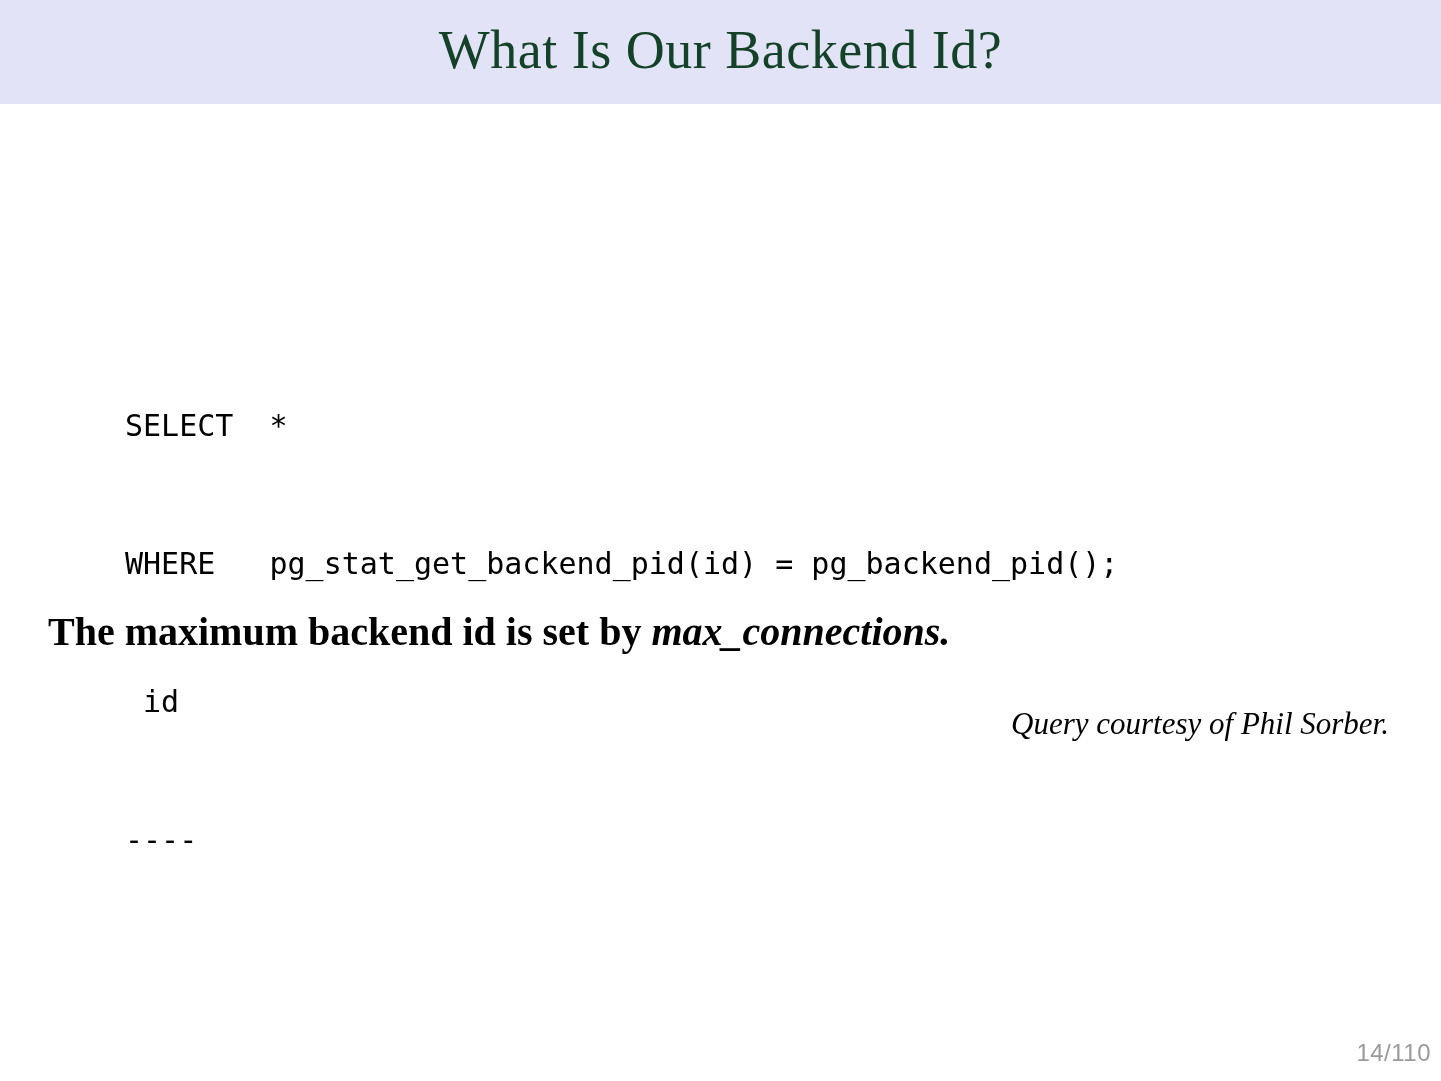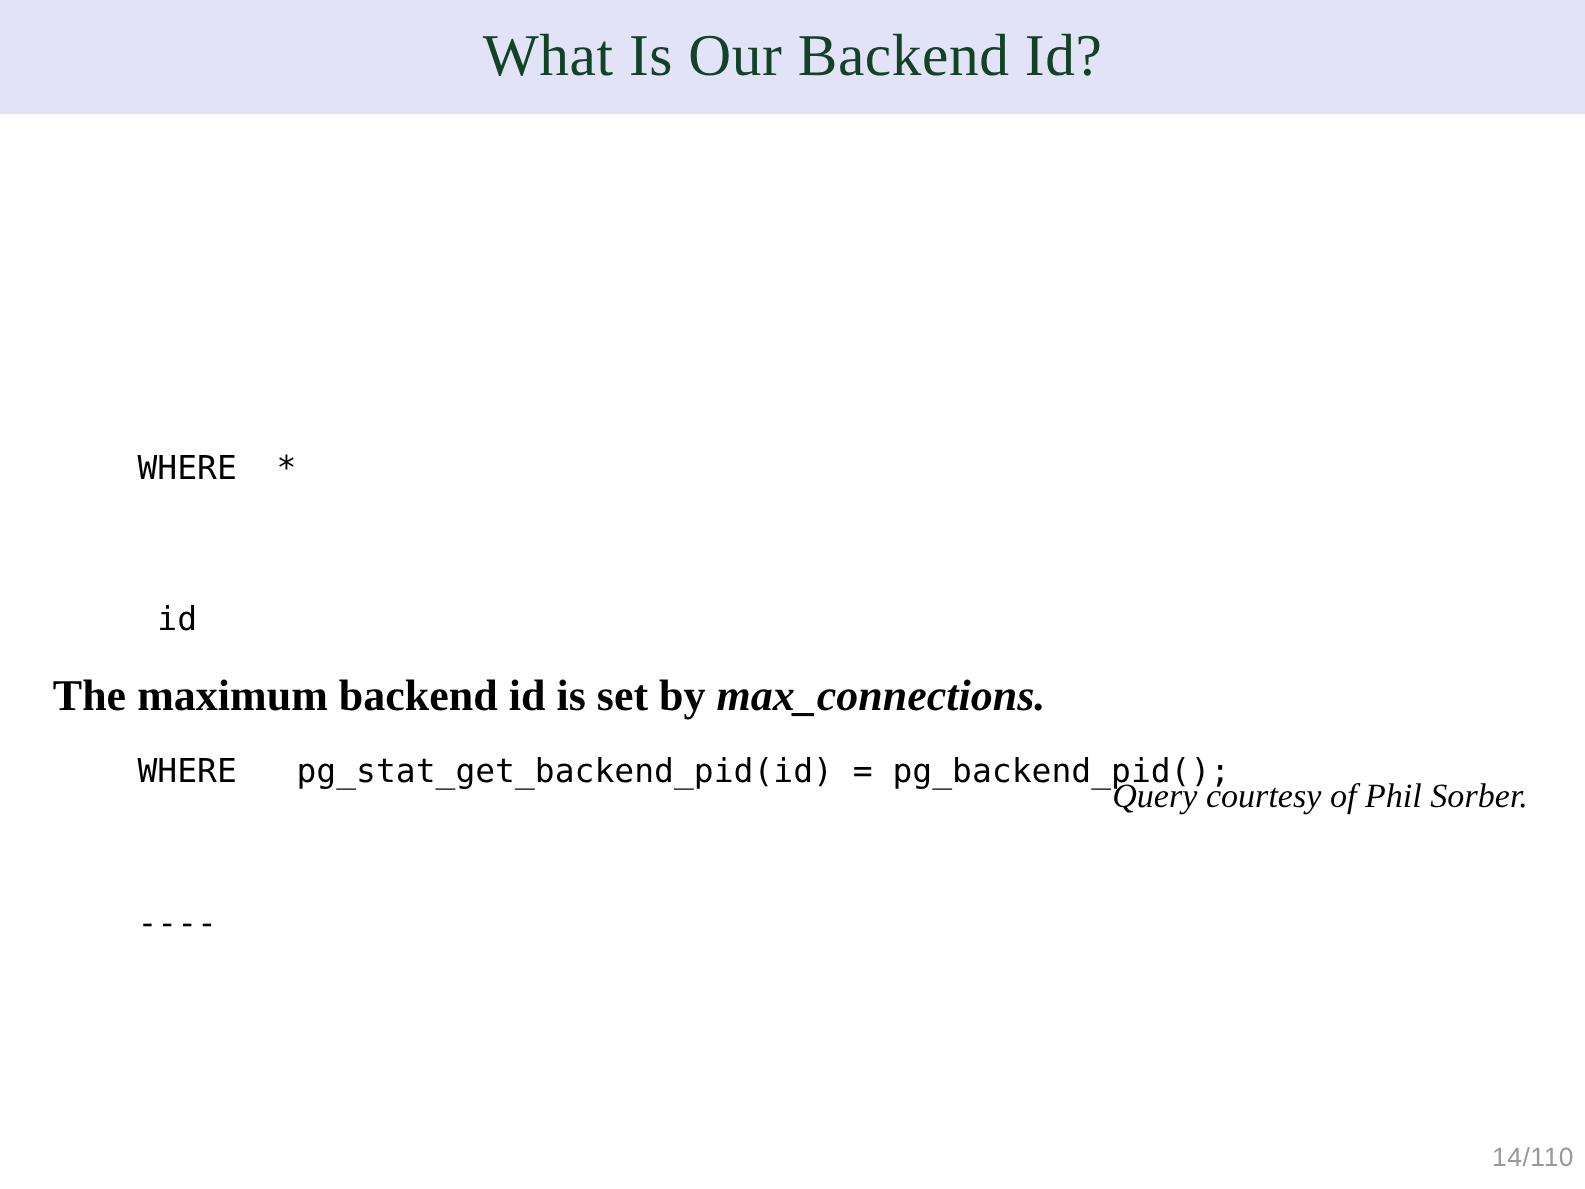--- a/index.html
+++ b/index.html
@@ -119,23 +119,23 @@
 </head>
 <body>
 
 <div id="slide-header">
   <h1 id="slide-title">What Is Our Backend Id?</h1>
 </div>
 
 <div id="slide-body">
 
   <div id="query-block">
-    <div class="code-line">WHERE  *</div>
+    <div class="code-line">SELECT  *</div>
+    <div class="code-line">WHERE   pg_stat_get_backend_pid(id) = pg_backend_pid();</div>
     <div class="code-line"> id</div>
-    <div class="code-line">WHERE   pg_stat_get_backend_pid(id) = pg_backend_pid();</div>
     <div class="code-line">----</div>
     
   </div>
 
   <div id="body-text">
     <span>The maximum backend id is set by </span><span class="em">max_connections.</span>
   </div>
 
   <div id="attribution">Query courtesy of Phil Sorber.</div>
 

